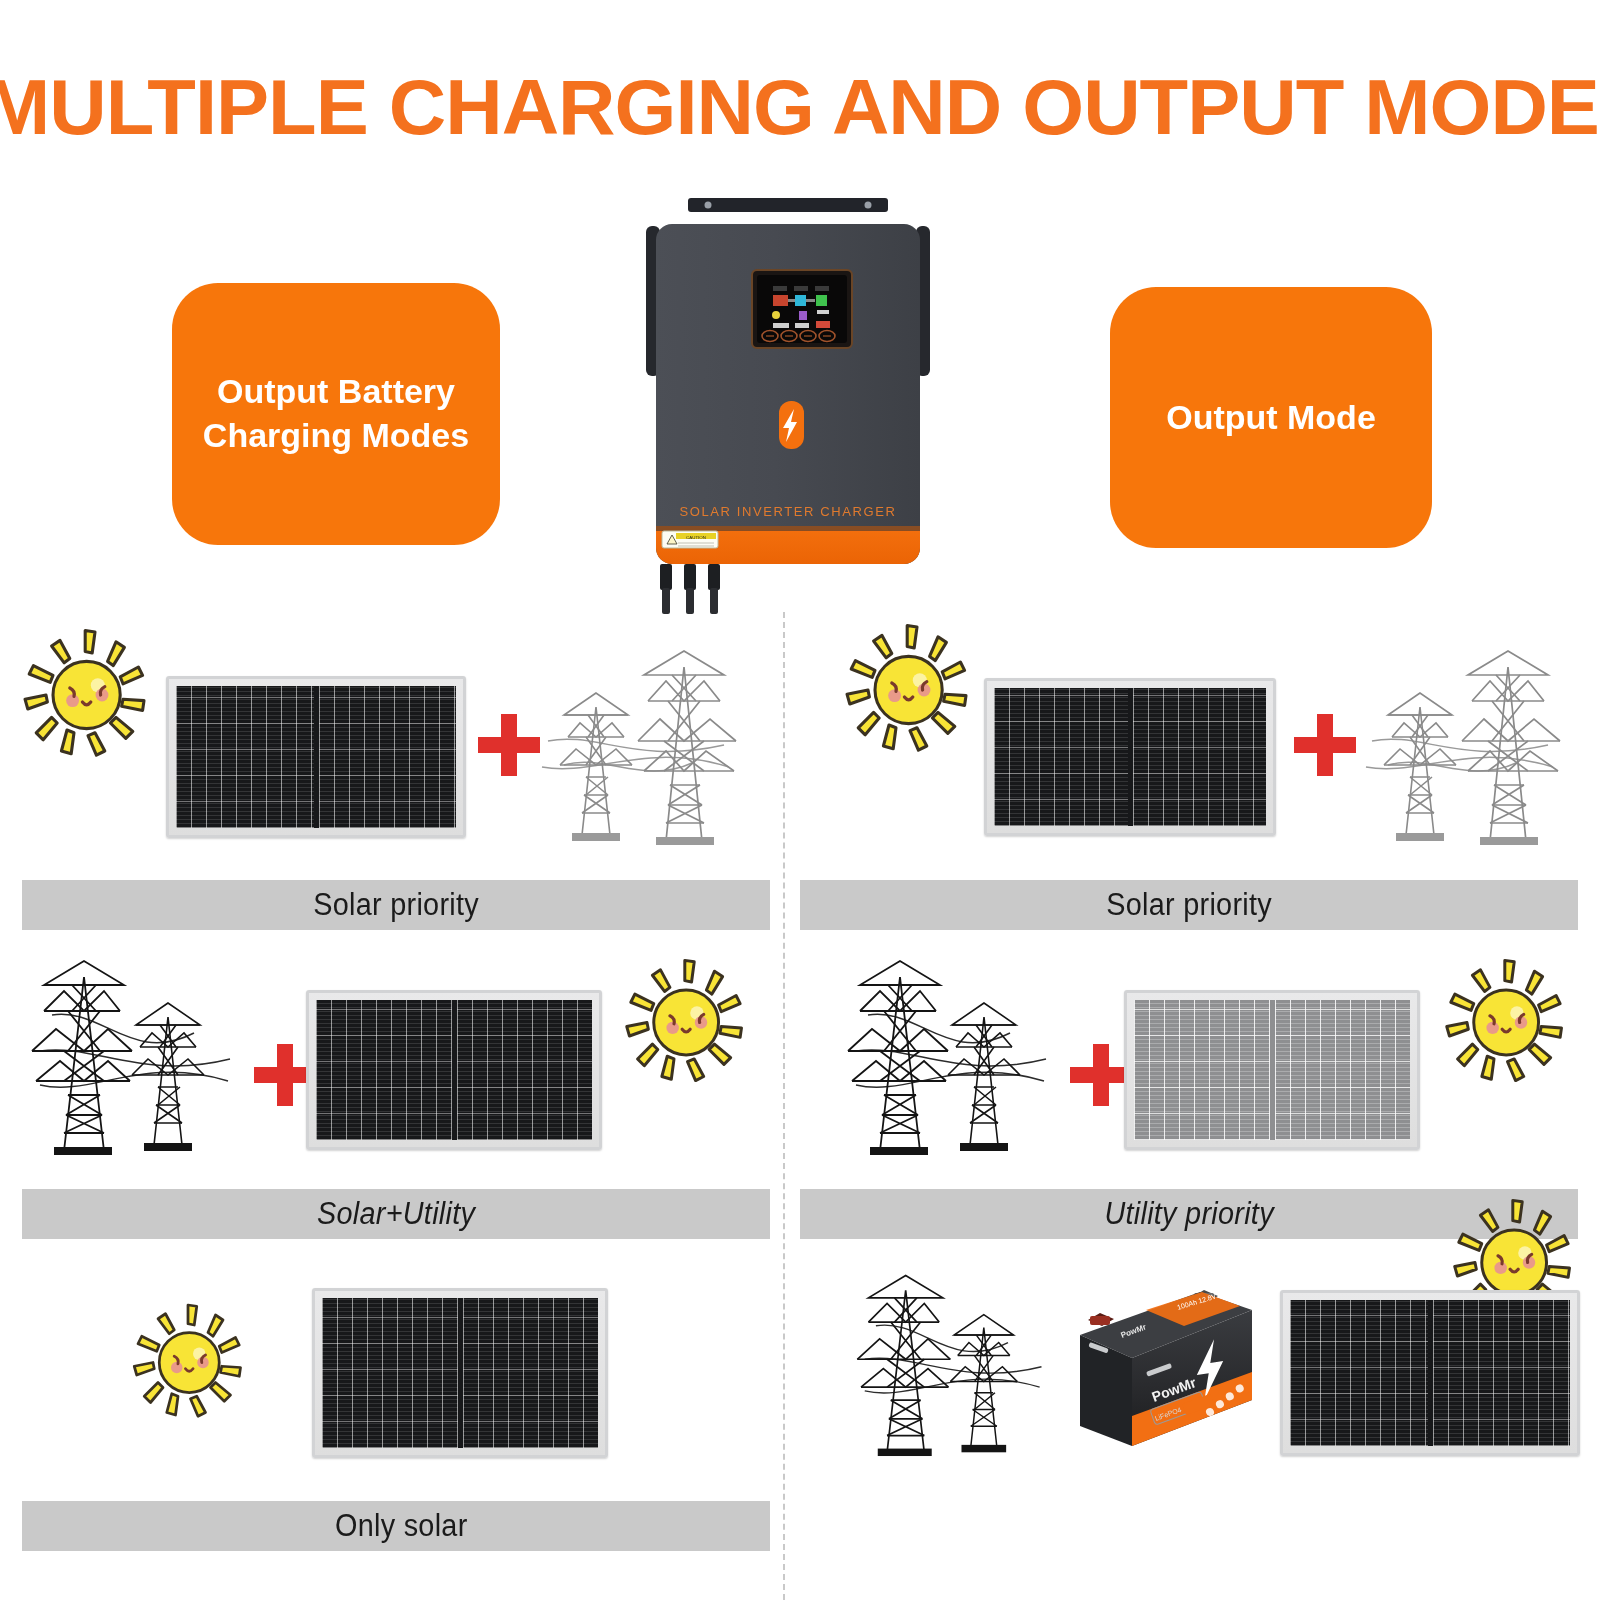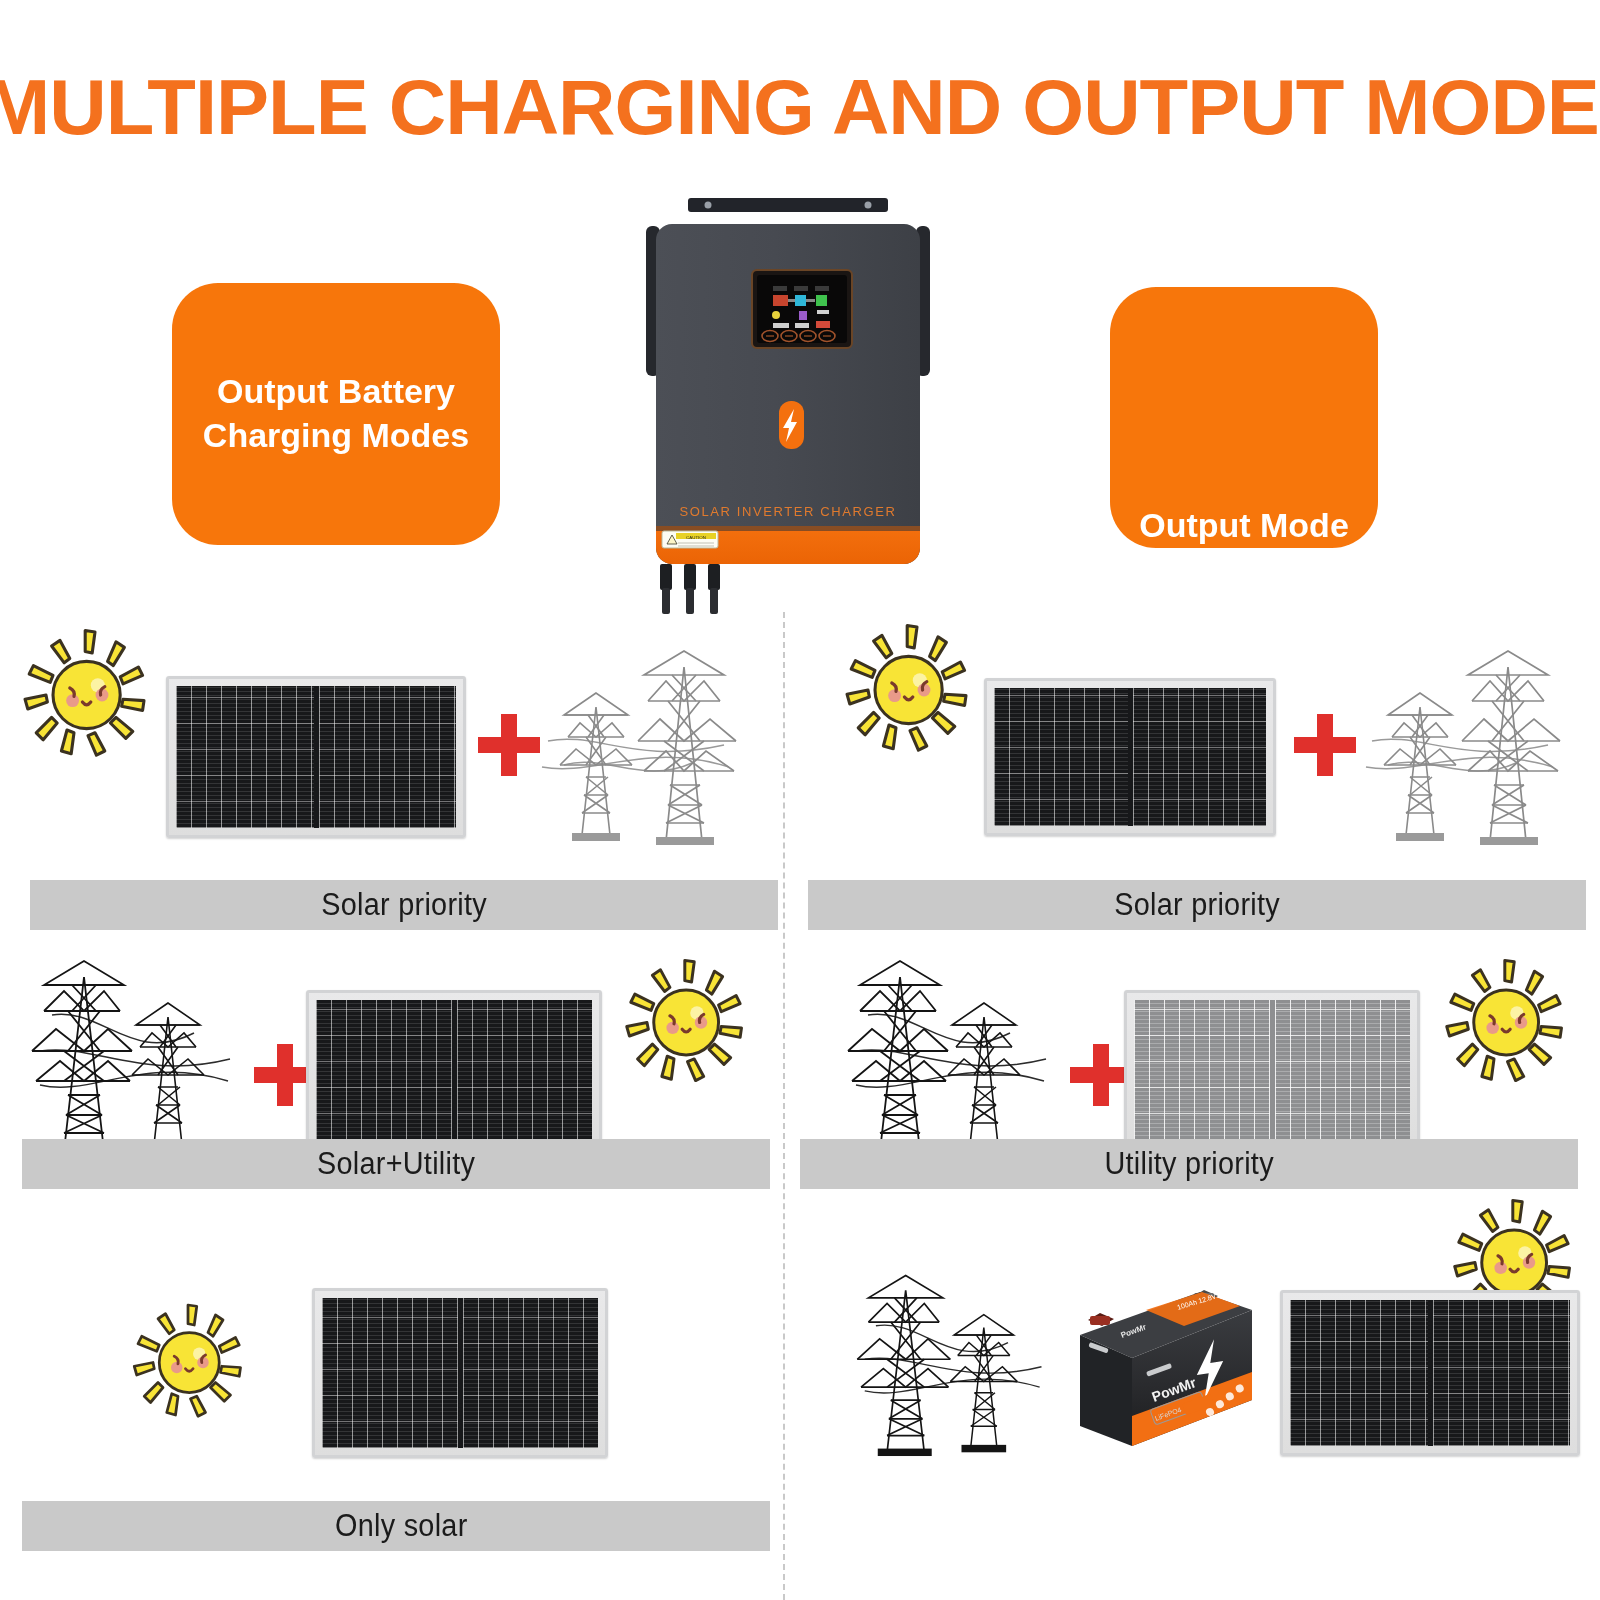--- a/index.html
+++ b/index.html
@@ -31,21 +31,21 @@
     border-radius: 46px;
     display: flex; align-items: center; justify-content: center;
     text-align: center;
     color: #fff;
     font-weight: 700;
     line-height: 1.28;
     font-size: 34px;
     padding: 0 18px;
   }
   #badge-left  { left: 172px;  top: 283px; width: 328px; height: 262px; }
-  #badge-right { left: 1110px; top: 287px; width: 268px; height: 261px; align-items: flex-end; }
+  #badge-right { left: 1110px; top: 287px; width: 322px; height: 261px; }
 
   
   .divider {
     position: absolute; left: 783px; top: 612px;
     width: 0; height: 988px;
     border-left: 2px dashed #c9c9c9;
   }
 
   
   #inverter { position: absolute; left: 618px; top: 196px; width: 340px; height: 430px; }
@@ -57,22 +57,22 @@
     height: 50px;
     display: flex; align-items: center; justify-content: center;
     color: #1b1b1b;
     font-family: "Liberation Sans Narrow", "Liberation Sans", sans-serif;
     font-size: 31px;
     letter-spacing: .3px;
   }
   .labelbar span { transform: scaleX(.93); display:inline-block; }
   .lb-L { left: 22px; width: 748px; }
   .lb-R { left: 800px; width: 778px; }
-  .lb-row1 { top: 880px; margin-left: 8px; }
-  .lb-row2 { top: 1139px; }
+  .lb-row1 { top: 880px; }
+  .lb-row2 { top: 1189px; font-style: italic; }
   .lb-row3 { top: 1501px; padding-left: 10px; }
 
   
   .plus { position: absolute; width: 62px; height: 62px; }
   .plus::before, .plus::after {
     content: ""; position: absolute; background: #E0302C;
   }
   .plus::before { left: 0; top: 23px; width: 62px; height: 16px; }
   .plus::after  { top: 0; left: 23px; height: 62px; width: 16px; }
 

